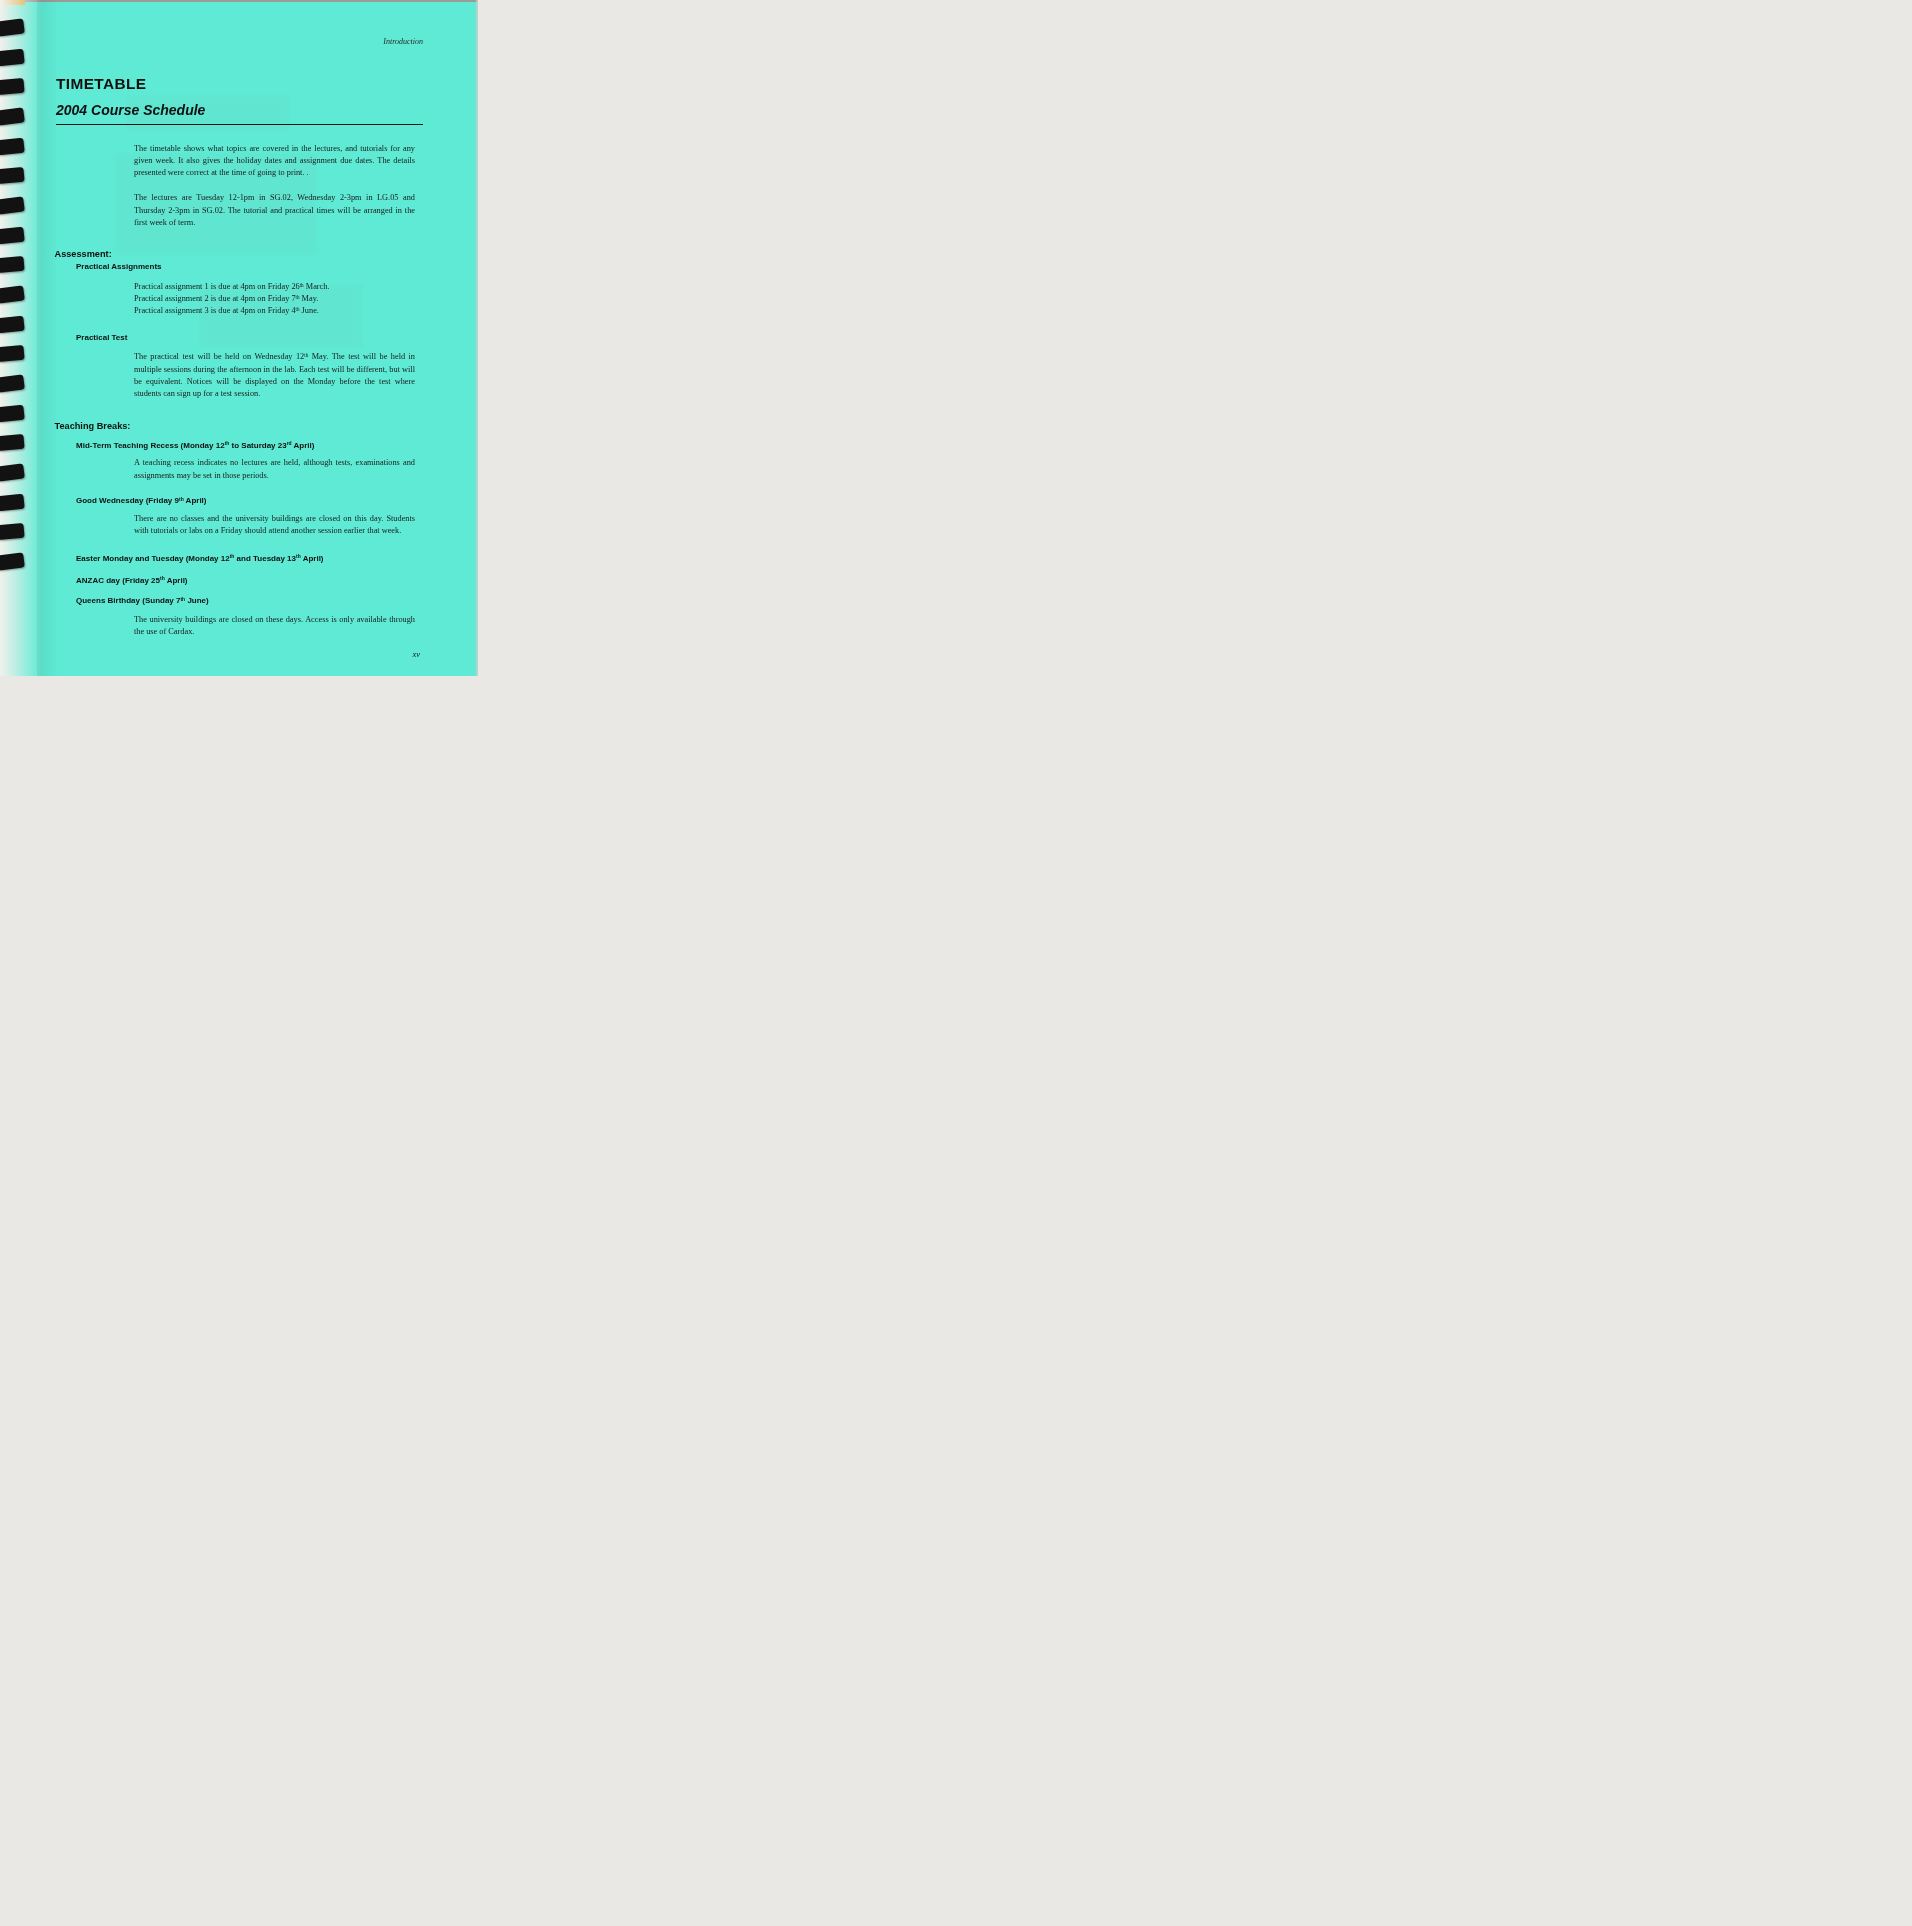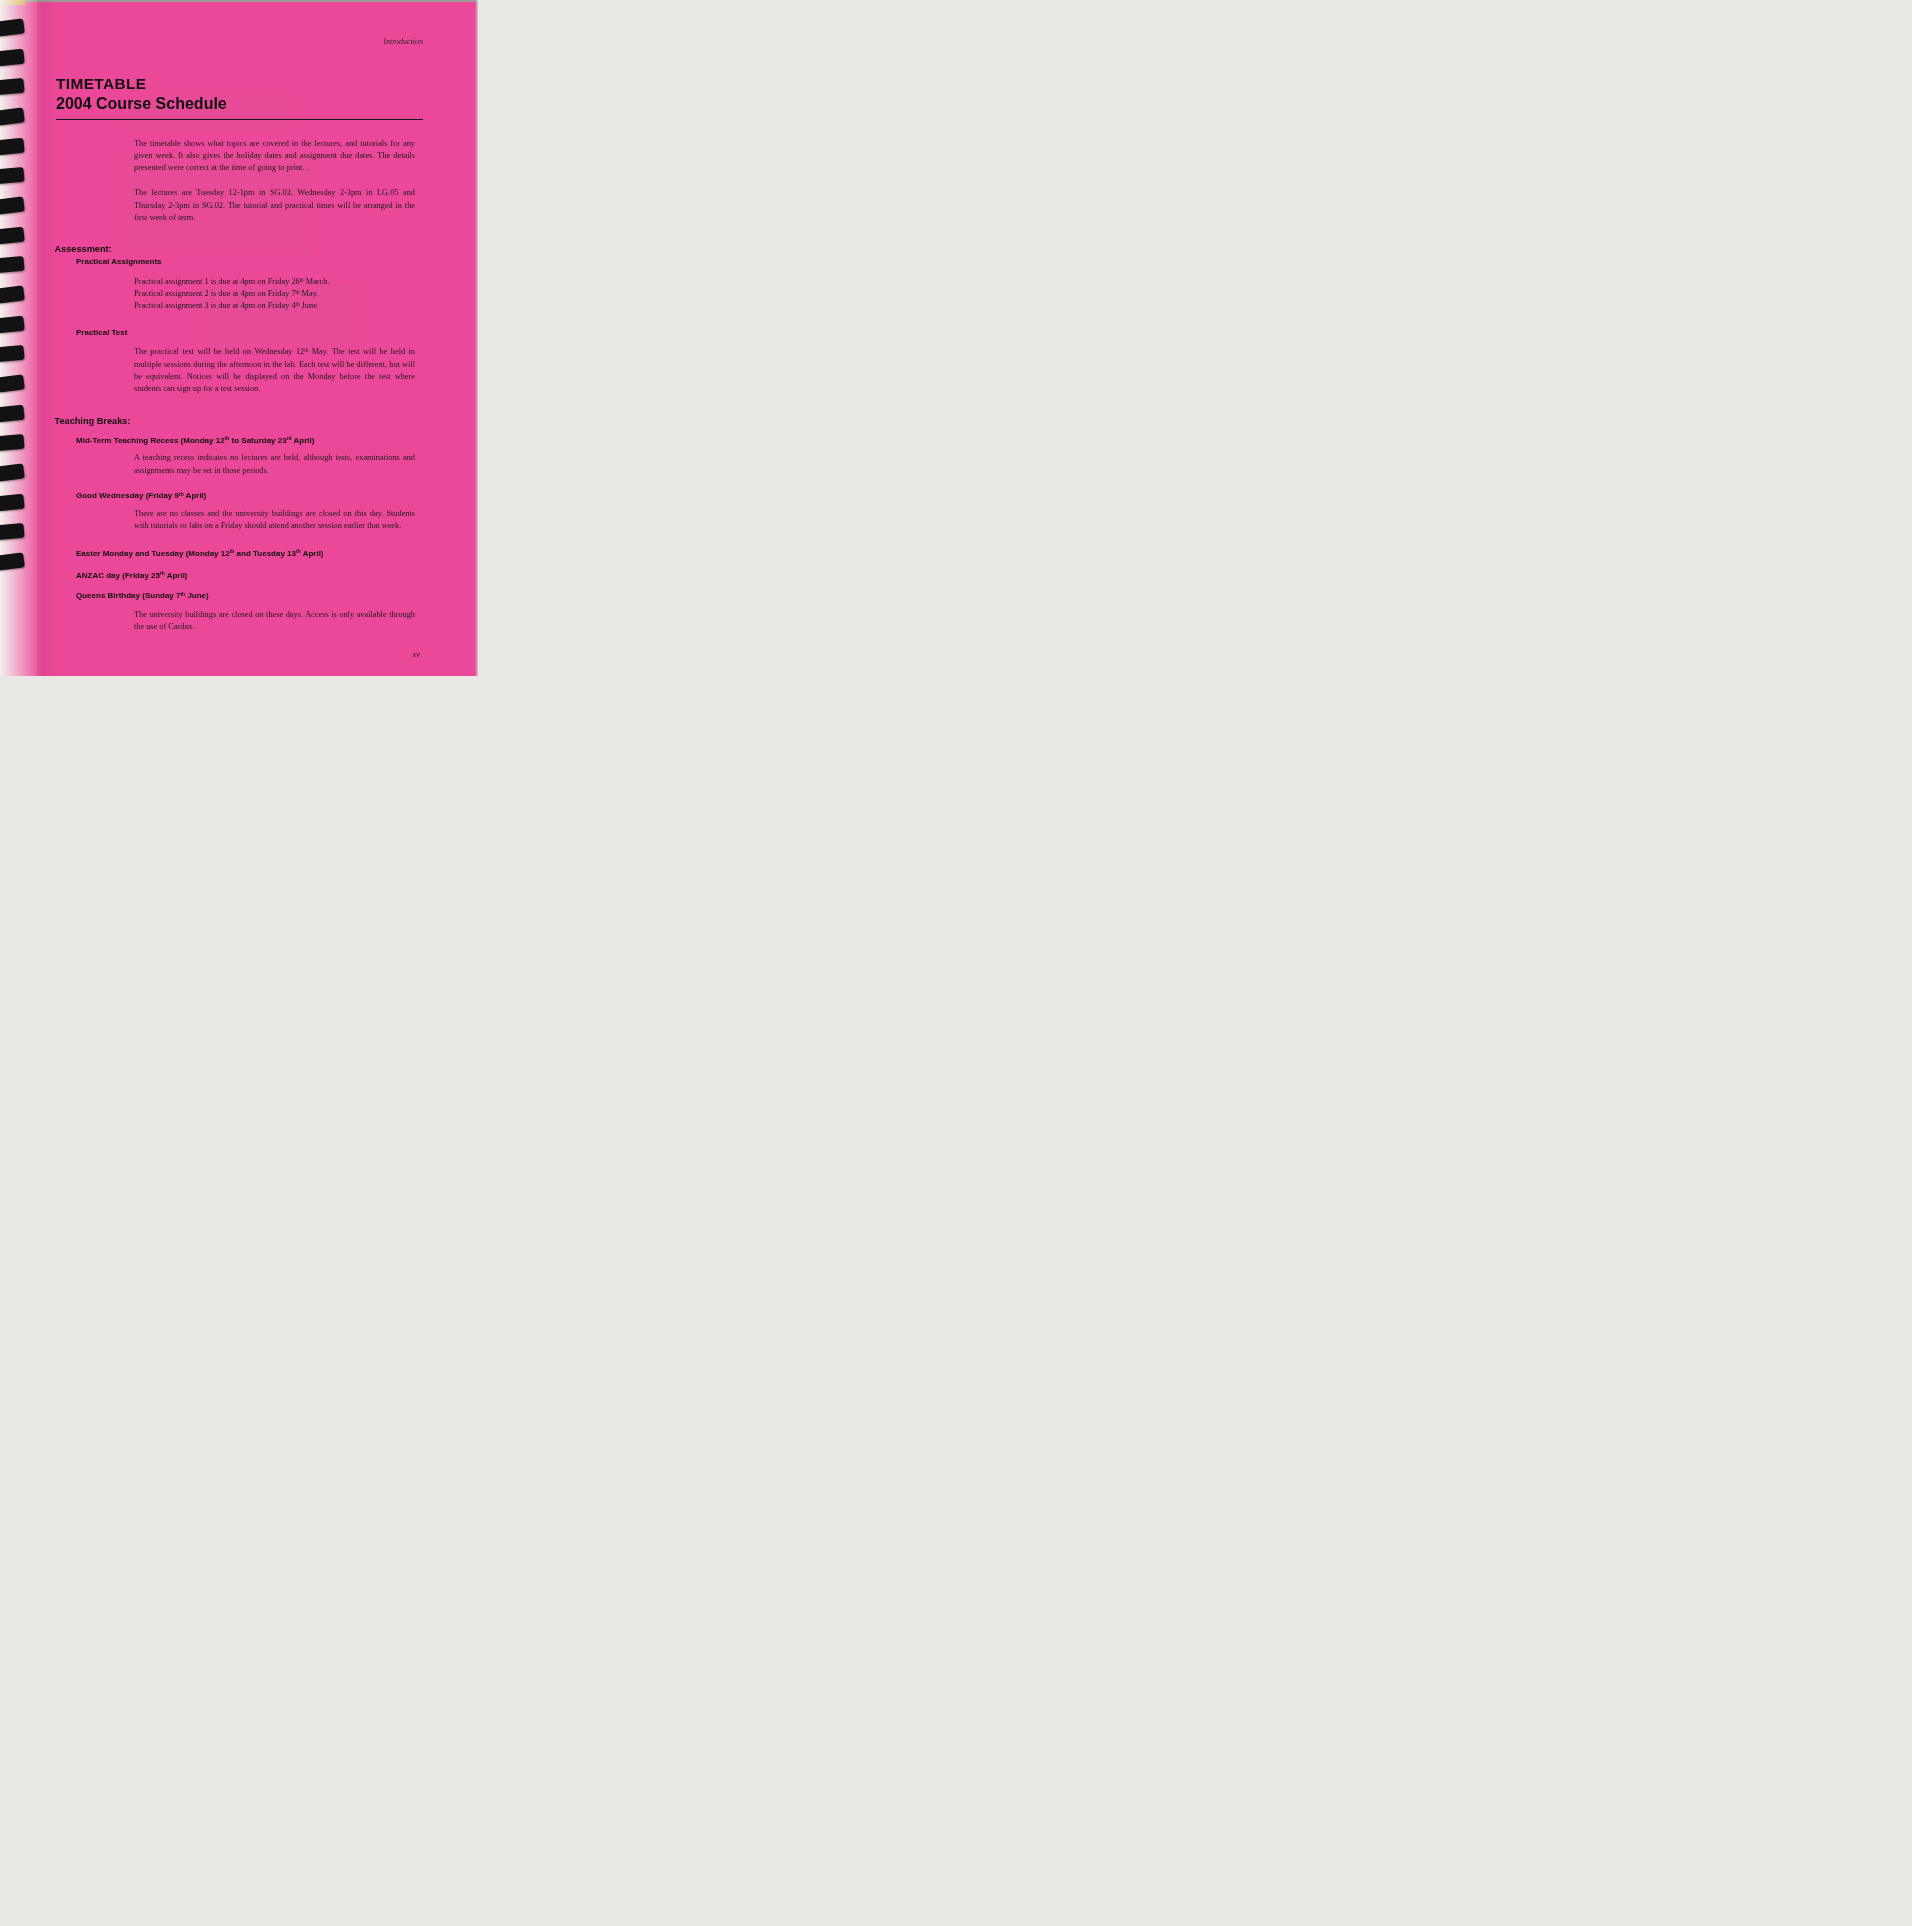--- a/index.html
+++ b/index.html
@@ -1,20 +1,20 @@
 <!DOCTYPE html>
 <html style="font-size:6.2px"><head>
 <meta charset="utf-8">
 <style>
   html, body { margin: 0; padding: 0; background: #e9e8e4; }
   .scan {
     position: relative;
     width: 478px;
     height: 676px;
-    background: #ec4899;
+    background: #5eead4;
     overflow: hidden;
     font-family: "Liberation Serif", serif;
     color: #1c1c1c;
   }
   .top-edge {
     position: absolute; top: 0; left: 0; right: 0; height: 1.9px;
     background: #9a9a97;
   }
   .right-edge {
     position: absolute; top: 0; right: 0; bottom: 0; width: 3.1px;
@@ -66,25 +66,26 @@
   }
   h1.title {
     margin: 29px 0 0 0;
     font-family: "Liberation Sans", sans-serif;
     font-weight: bold;
     font-size: 15.4px;
     letter-spacing: 0.4px;
     color: #111;
   }
   h2.subtitle {
-    margin: 2px 0 0 0;
-    font-family: "Liberation Sans", sans-serif;
-    font-weight: bold;
-    font-size: 16px;
-    color: #111;
+    margin: 9px 0 0 0;
+    font-family: "Liberation Sans", sans-serif;
+    font-weight: bold;
+    font-size: 14px;
+    color: #111;
+    font-style: italic;
   }
   .rule {
     margin-top: 5.8px;
     border-top: 1.2px solid #151515;
     width: 100%;
   }
   .body {
     margin: 0 8px 0 78px;
     font-size: 8.3px;
     line-height: 12.3px;

